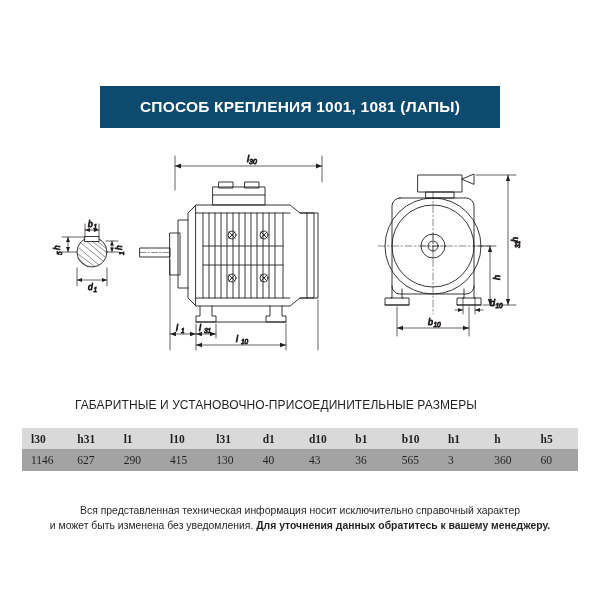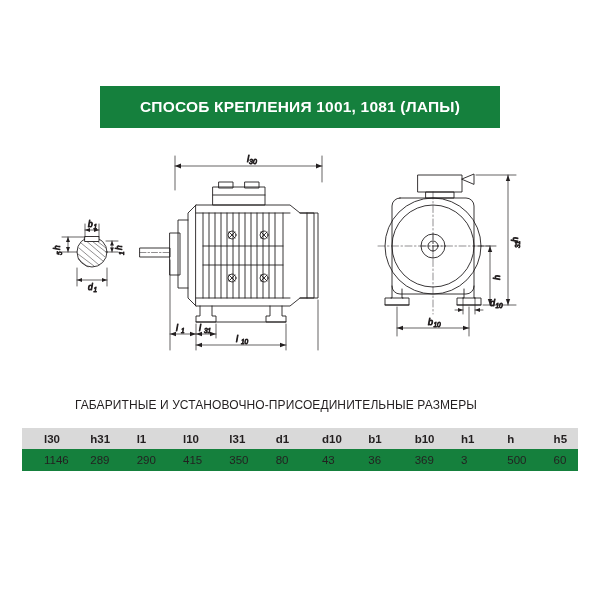--- a/index.html
+++ b/index.html
@@ -21,21 +21,21 @@
     box-sizing: border-box;
   }
 
   
   .banner {
     position: absolute;
     left: 100px;
     top: 86px;
     width: 400px;
     height: 42px;
-    background: #15803d;
+    background: #0c4a6e;
     display: flex;
     align-items: center;
     justify-content: center;
     text-align: right;
   }
   .banner-text {
     color: #ffffff;
     font-size: 15.5px;
     font-weight: bold;
     letter-spacing: 0.2px;
@@ -72,33 +72,34 @@
     left: 22px;
     top: 428px;
     width: 556px;
     border-collapse: collapse;
     table-layout: fixed;
   }
   .dim-table th,
   .dim-table td {
     text-align: left;
     font-size: 11.5px;
-    padding: 0 0 0 22px;
+    padding: 0 0 0 9px;
     height: 20px;
     vertical-align: middle;
+    font-family: Liberation Serif, serif;
   }
   .dim-table thead tr {
     background: #d9d9d9;
   }
   .dim-table thead th {
     font-weight: bold;
     height: 21px;
   }
   .dim-table tbody tr {
-    background: #15803d;
+    background: #a3a3a3;
   }
   .dim-table tbody td {
     font-weight: normal;
     height: 22px;
   }
 
   
   .footer {
     position: absolute;
     left: 30px;
@@ -358,29 +359,33 @@
         <th>b1</th>
         <th>b10</th>
         <th>h1</th>
         <th>h</th>
         <th>h5</th>
       </tr>
     </thead>
     <tbody>
       <tr>
         <td>1146</td>
-        <td>289</td>
+        <td>627</td>
         <td>290</td>
         <td>415</td>
-        <td>350</td>
-        <td>80</td>
+        <td>130</td>
+        <td>40</td>
         <td>43</td>
         <td>36</td>
-        <td>369</td>
+        <td>565</td>
         <td>3</td>
-        <td>500</td>
+        <td>360</td>
         <td>60</td>
       </tr>
     </tbody>
   </table>
 
+  <div class="footer">
+    <div>Вся представленная техническая информация носит исключительно справочный характер</div>
+    <div><span>и может быть изменена без уведомления. </span><span class="b">Для уточнения данных обратитесь к вашему менеджеру.</span></div>
+  </div>
 
 </div>
 
 </body></html>

